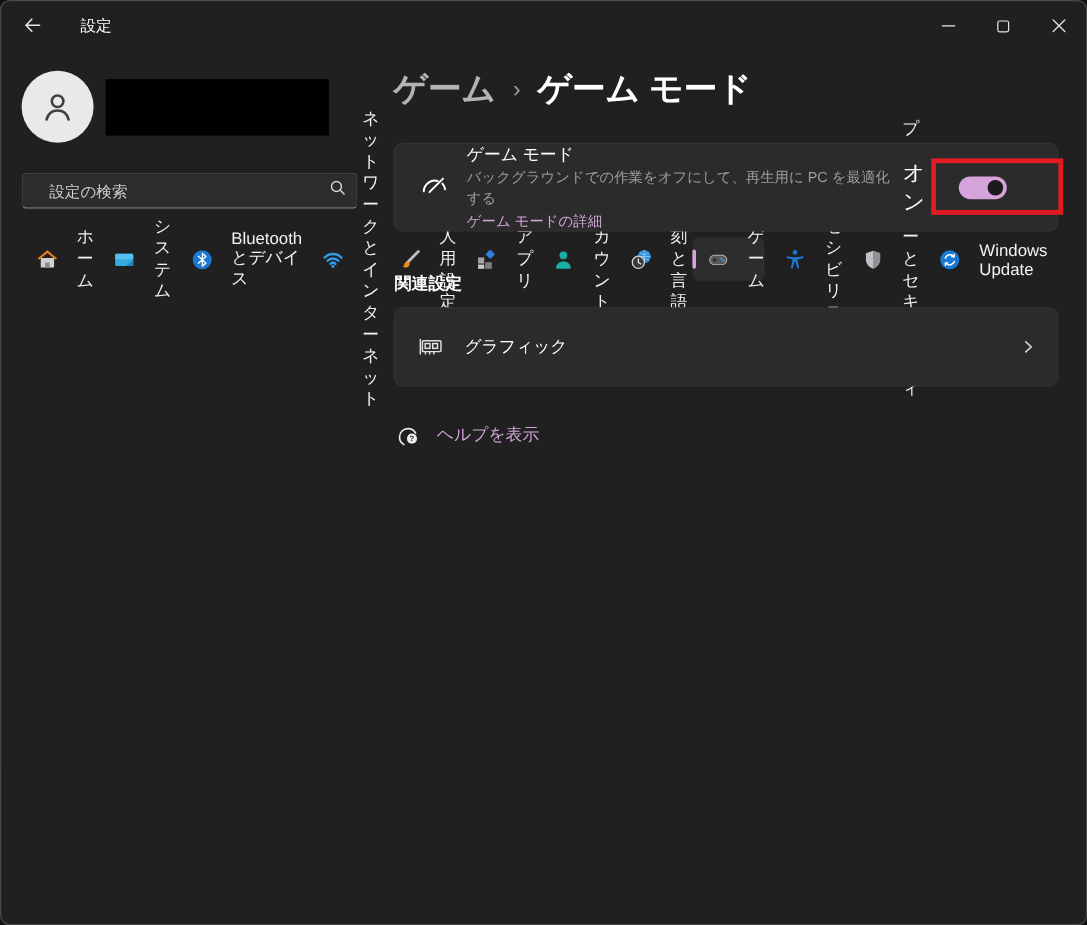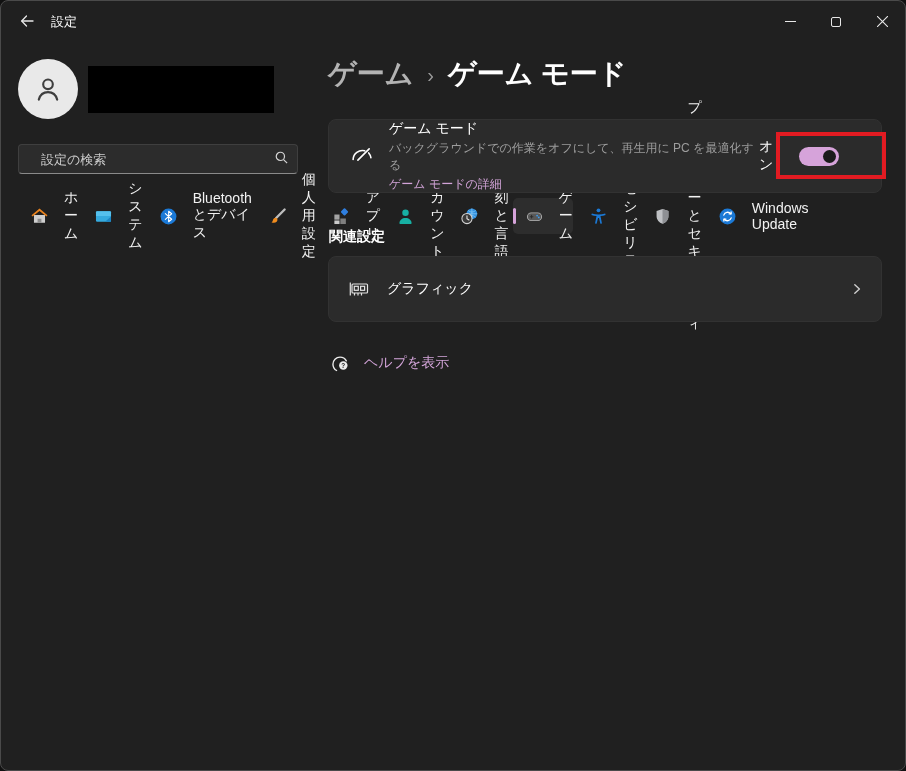--- a/index.html
+++ b/index.html
@@ -22,21 +22,21 @@
   body{font-family:"Liberation Sans","DejaVu Sans",sans-serif;}
   .window{
     position:relative;width:906px;height:771px;background:var(--page-bg);
     border:1px solid #4a4a4a;border-radius:8px;overflow:hidden;
     color:var(--text-primary);
   }
   
   .titlebar{position:absolute;top:0;left:0;right:0;height:42px;display:flex;align-items:center;}
   .back-btn{width:32px;height:28px;margin-left:10px;background:transparent;border:none;
     display:flex;align-items:center;justify-content:center;border-radius:4px;cursor:pointer;}
-  .app-title{font-size:13px;color:#fff;margin-left:8px;}
+  .app-title{font-size:13px;color:#fff;margin-left:24px;}
   .win-controls{position:absolute;right:0;top:0;height:42px;display:flex;}
   .win-btn{width:46px;height:42px;background:transparent;border:none;display:flex;
     align-items:center;justify-content:center;cursor:pointer;}
   .maxi-glyph{width:10px;height:10px;border:1px solid #e8e8e8;border-radius:2px;display:block;}
   
   .sidebar{position:absolute;top:42px;left:0;width:310px;bottom:0;}
   .profile{position:absolute;top:16px;left:17px;display:flex;align-items:center;}
   .avatar{width:60px;height:60px;border-radius:50%;background:#e9e9e9;display:flex;
     align-items:center;justify-content:center;}
   .redacted{width:186px;height:47px;background:#000;margin-left:10px;}
@@ -64,21 +64,21 @@
   .crumb-current{color:#fff;}
   .card{position:absolute;left:0;width:554px;background:var(--card-bg);
     border:1px solid var(--card-border);border-radius:8px;display:flex;align-items:center;}
   .gm-card{top:76px;height:74px;padding:0 20px;}
   .gm-icon{width:26px;height:26px;flex:none;margin-right:14px;}
   .gm-text{display:flex;flex-direction:column;gap:2px;}
   .gm-title{font-size:14px;color:#fff;}
   .gm-desc{font-size:12px;color:var(--text-secondary);}
   .gm-link{font-size:12px;color:var(--link);cursor:pointer;width:max-content;}
   .gm-toggle-area{margin-left:auto;display:flex;align-items:center;gap:13px;padding-right:22px;}
-  .toggle-label{font-size:14px;color:#fff;}
+  .toggle-label{font-size:18px;color:#fff;}
   .toggle{width:40px;height:19px;border-radius:10px;background:var(--accent);position:relative;
     cursor:pointer;flex:none;}
   .toggle .knob{position:absolute;right:3px;top:3px;width:13px;height:13px;border-radius:50%;
     background:var(--knob);}
   .annotation-box{position:absolute;left:775px;top:131px;width:110px;height:47px;
     border:4px solid var(--annotation-red);z-index:5;pointer-events:none;}
   .section-header{position:absolute;top:185px;left:1px;font-size:14px;font-weight:700;color:#fff;}
   .gfx-card{top:213px;height:66px;padding:0 18px;cursor:pointer;}
   .gfx-icon{width:24px;height:24px;flex:none;margin-right:16px;}
   .gfx-label{font-size:14px;color:#fff;}
@@ -172,20 +172,31 @@
       <div class="nav-item">
         <span class="nav-icon">
           <svg viewBox="0 0 24 24">
               <circle cx="12" cy="12" r="10" fill="#1b79d6"></circle>
               <path d="M8 8.3 16 15.5 12.2 18.6 V5.4 L16 8.5 8 15.7" stroke="#fff" stroke-width="1.4" fill="none" stroke-linejoin="round" stroke-linecap="round"></path>
             </svg>
         </span>
         <span class="nav-label">Bluetooth とデバイス</span>
       </div>
 
+      <div class="nav-item">
+        <span class="nav-icon">
+          <svg viewBox="0 0 24 24" fill="none" stroke="#2e9be6" stroke-linecap="round">
+              <path d="M3.2 9.6a12.4 12.4 0 0 1 17.6 0" stroke-width="2.6"></path>
+              <path d="M6.3 13a8 8 0 0 1 11.4 0" stroke-width="2.6"></path>
+              <path d="M9.4 16.2a3.7 3.7 0 0 1 5.2 0" stroke-width="2.6"></path>
+              <circle cx="12" cy="19" r="1.7" fill="#2e9be6" stroke="none"></circle>
+            </svg>
+        </span>
+        <span class="nav-label">ネットワークとインターネット</span>
+      </div>
 
       <div class="nav-item">
         <span class="nav-icon">
           <svg viewBox="0 0 24 24">
               <path d="M21 3.2 10 14.2" stroke="#bdbdbd" stroke-width="3" stroke-linecap="round"></path>
               <path d="M9.6 13.6c-2.3.3-3.2 2-3.7 4.2-.1.7-.8 1.2-1.5 1.4 1.9 1.2 5 1.1 6.5-.5 1.2-1.3 1.3-3.2.4-4.5z" fill="#f08c1e"></path>
             </svg>
         </span>
         <span class="nav-label">個人用設定</span>
       </div>

